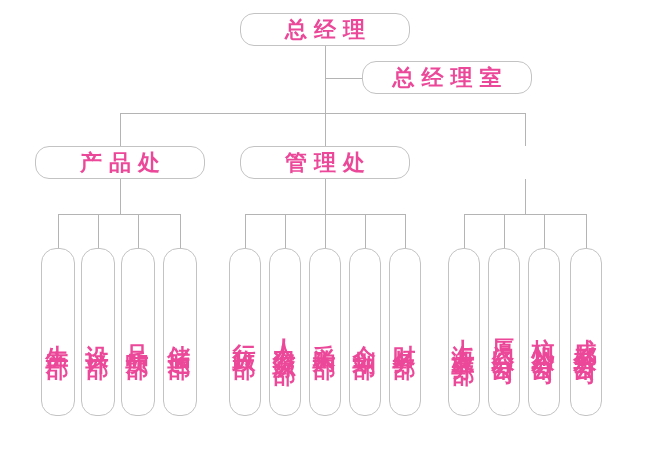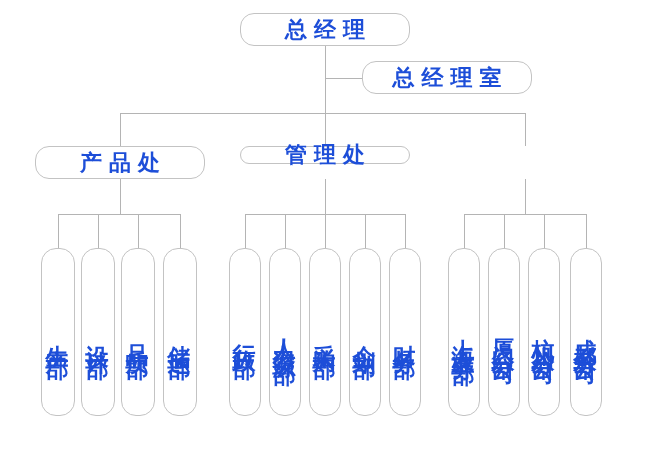--- a/index.html
+++ b/index.html
@@ -15,21 +15,21 @@
   .line { position: absolute; background: #b4b4b4; }
   .line.v { width: 1px; }
   .line.h { height: 1px; }
   .node {
     position: absolute;
     background: #ffffff;
     border: 1px solid #c3c3c3;
     display: flex;
     align-items: center;
     justify-content: center;
-    color: #1d4ed8;
+    color: #ec4899;
     font-weight: bold;
     white-space: nowrap;
   }
   .hnode {
     border-radius: 14px;
     font-size: 22px;
     letter-spacing: 7px;
     padding-left: 7px; 
   }
   .vnode {
@@ -72,21 +72,21 @@
   <div class="line v" style="left:464px; top:214px; height:34px;"></div>
   <div class="line v" style="left:504px; top:214px; height:34px;"></div>
   <div class="line v" style="left:544px; top:214px; height:34px;"></div>
   <div class="line v" style="left:586px; top:214px; height:34px;"></div>
 
   <div class="node hnode" style="left:240px; top:13px; width:170px; height:33px;">总经理</div>
 
   <div class="node hnode" style="left:35px; top:146px; width:170px; height:33px;">产品处</div>
 
   <div class="node hnode" style="left:362px; top:61px; width:170px; height:33px;">总经理室</div>
-  <div class="node hnode" style="left:240px; top:146px; width:170px; height:18px;">管理处</div>
+  <div class="node hnode" style="left:240px; top:146px; width:170px; height:33px;">管理处</div>
 
   <div class="node vnode" style="left:41px;  top:248px; width:34px; height:168px;">生产部</div>
   <div class="node vnode" style="left:81px;  top:248px; width:34px; height:168px;">设计部</div>
   <div class="node vnode" style="left:121px; top:248px; width:34px; height:168px;">品质部</div>
   <div class="node vnode" style="left:163px; top:248px; width:34px; height:168px;">储运部</div>
 
   <div class="node vnode" style="left:229px; top:248px; width:32px; height:168px;">行政部</div>
   <div class="node vnode" style="left:269px; top:248px; width:32px; height:168px;">人力资源部</div>
   <div class="node vnode" style="left:309px; top:248px; width:32px; height:168px;">采购部</div>
   <div class="node vnode" style="left:349px; top:248px; width:32px; height:168px;">企划部</div>

